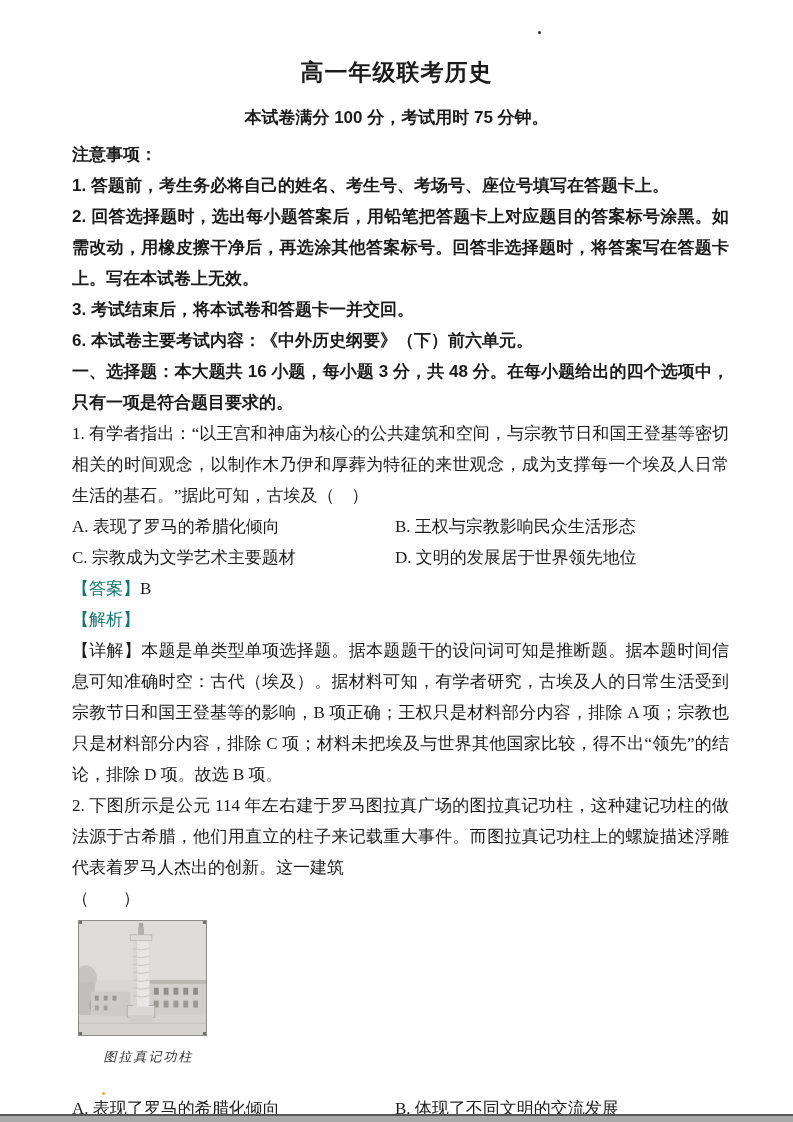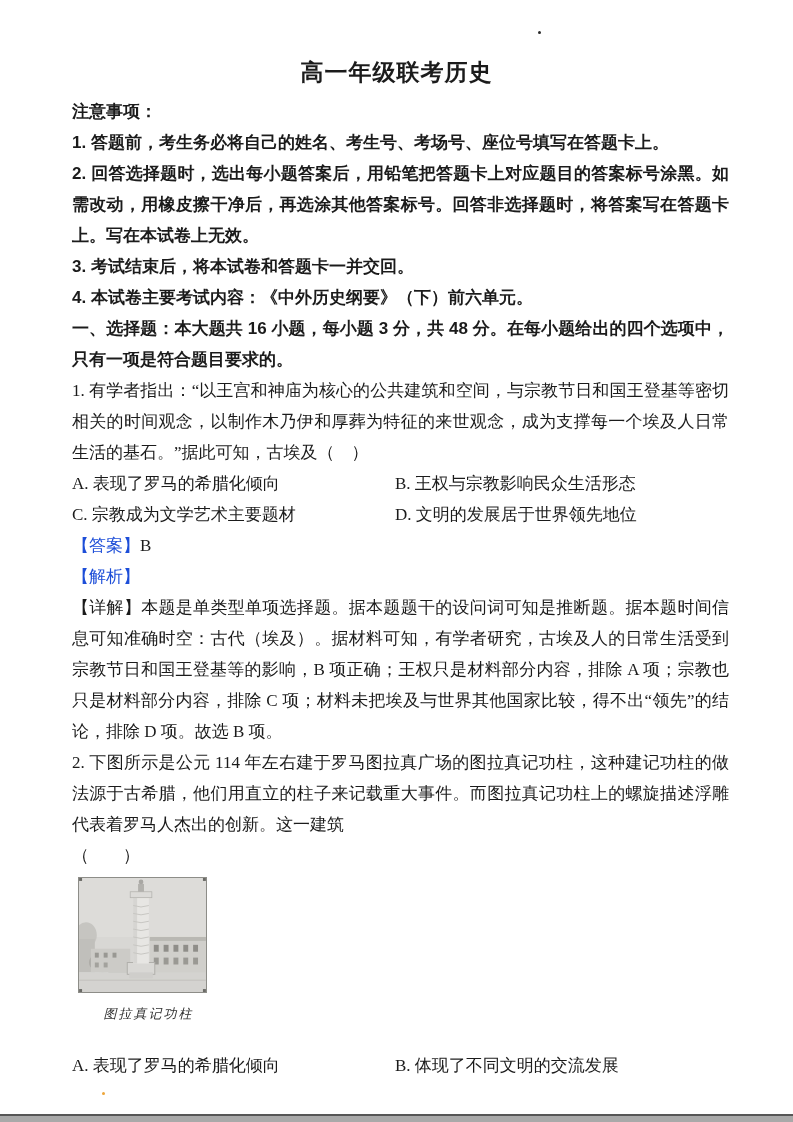--- a/index.html
+++ b/index.html
@@ -35,21 +35,21 @@
     text-align:justify;
   }
   .content p{margin:0;}
   .hei{
     font-family:"Liberation Sans","DejaVu Sans",sans-serif;
     font-weight:700;
   }
   .opt-row{display:flex;line-height:31px;}
   .opt-left{width:323px;flex:0 0 323px;}
   .opt-right{flex:1;}
-  .blue{color:#1d4ed8;margin-top:43px;}
+  .blue{color:#0f766e;margin-top:43px;}
   .figure{
     margin:6px 0 0 6px;
     width:150px;
   }
   .photo{
     width:129px;height:116px;
     border:1px solid #8d8d88;
     box-sizing:border-box;
     background:linear-gradient(180deg,#dcdbd8 0%,#d3d2cf 55%,#d7d6d3 100%);
     position:relative;
@@ -80,28 +80,29 @@
   }
 </style>
 </head>
 <body>
 
 <div class="page">
 
   <div class="top-dot"></div>
 
   <h1 class="title">高一年级联考历史</h1>
+  <div class="subtitle">本试卷满分 100 分，考试用时 75 分钟。</div>
 
   <div class="content">
 
     <p class="hei">注意事项：</p>
     <p class="hei">1. 答题前，考生务必将自己的姓名、考生号、考场号、座位号填写在答题卡上。</p>
     <p class="hei">2. 回答选择题时，选出每小题答案后，用铅笔把答题卡上对应题目的答案标号涂黑。如需改动，用橡皮擦干净后，再选涂其他答案标号。回答非选择题时，将答案写在答题卡上。写在本试卷上无效。</p>
     <p class="hei">3. 考试结束后，将本试卷和答题卡一并交回。</p>
-    <p class="hei">4. 本试卷主要考试内容：《中外历史纲要》（下）前六单元。</p>
+    <p class="hei">6. 本试卷主要考试内容：《中外历史纲要》（下）前六单元。</p>
 
     <p class="hei">一、选择题：本大题共 16 小题，每小题 3 分，共 48 分。在每小题给出的四个选项中，只有一项是符合题目要求的。</p>
 
     <p>1. 有学者指出：“以王宫和神庙为核心的公共建筑和空间，与宗教节日和国王登基等密切相关的时间观念，以制作木乃伊和厚葬为特征的来世观念，成为支撑每一个埃及人日常生活的基石。”据此可知，古埃及（　）</p>
 
     <div class="opt-row">
       <span class="opt-left">A. 表现了罗马的希腊化倾向</span>
       <span class="opt-right">B. 王权与宗教影响民众生活形态</span>
     </div>
     <div class="opt-row">

